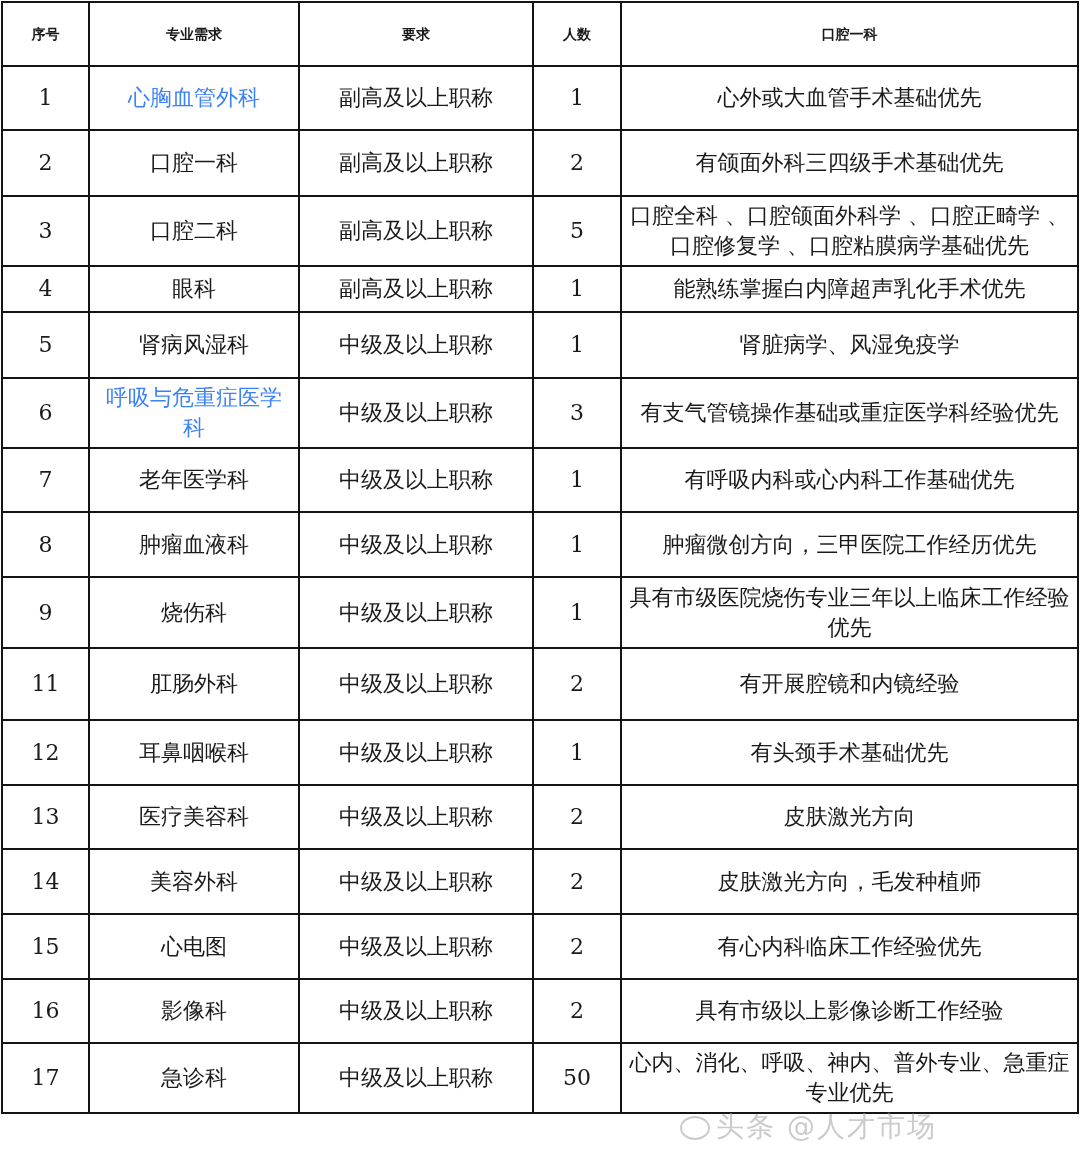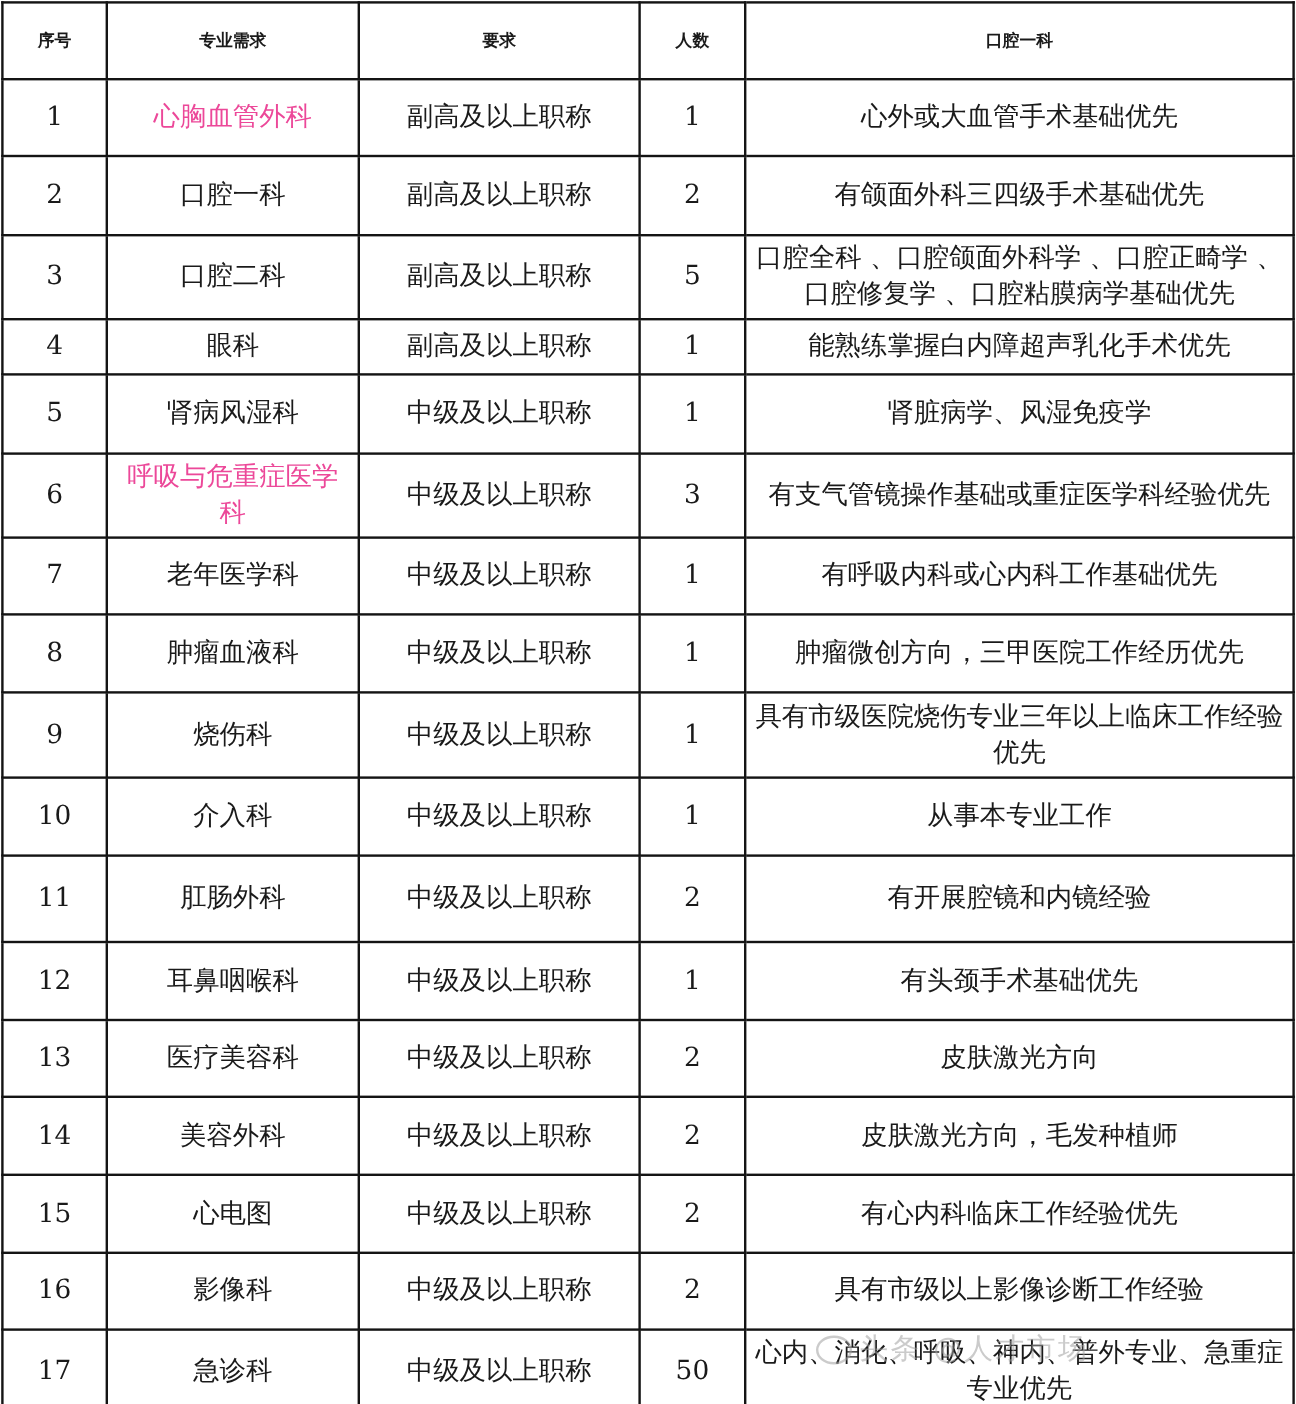--- a/index.html
+++ b/index.html
@@ -13,25 +13,25 @@
     }
     table.grid td, table.grid th {
       border: 2px solid #141414;
       text-align: center; vertical-align: middle;
       padding: 0 6px; box-sizing: border-box;
       font-size: 22px; line-height: 30px;
       overflow: hidden;
     }
     table.grid th { font-weight: bold; font-size: 14px; }
     td.num { font-family: "DejaVu Serif", "Liberation Serif", serif; font-size: 20px; }
-    td.small { font-size: 15px; color: #ec4899; }
+    td.small { font-size: 15px; color: #3b82f6; }
     td.other { padding: 0 8px; }
     .watermark {
       position: absolute; left: 680px; top: 1108px;
-      font-family: "DejaVu Sans", sans-serif; font-size: 24px;
+      font-family: "DejaVu Sans", sans-serif; font-size: 28px;
       color: rgba(160,160,160,0.55); pointer-events: none; letter-spacing: 2px;
     }
     .wm-icon {
       display: inline-block; width: 26px; height: 20px; margin-right: 6px;
       border: 2px solid rgba(160,160,160,0.55); border-radius: 50%; vertical-align: middle;
     }
   </style>
 </head>
 <body>
 
@@ -109,27 +109,20 @@
         <td class="num">1</td>
         <td class="other">肿瘤微创方向，三甲医院工作经历优先</td>
       </tr>
       <tr style="height: 71px;">
         <td class="num">9</td>
         <td>烧伤科</td>
         <td>中级及以上职称</td>
         <td class="num">1</td>
         <td class="other">具有市级医院烧伤专业三年以上临床工作经验优先</td>
       </tr>
-      <tr style="height: 65px;">
-        <td class="num">10</td>
-        <td>介入科</td>
-        <td>中级及以上职称</td>
-        <td class="num">1</td>
-        <td class="other">从事本专业工作</td>
-      </tr>
       <tr style="height: 72px; margin-left: 16px;">
         <td class="num">11</td>
         <td>肛肠外科</td>
         <td>中级及以上职称</td>
         <td class="num">2</td>
         <td class="other">有开展腔镜和内镜经验</td>
       </tr>
       <tr style="height: 65px;">
         <td class="num">12</td>
         <td>耳鼻咽喉科</td>

